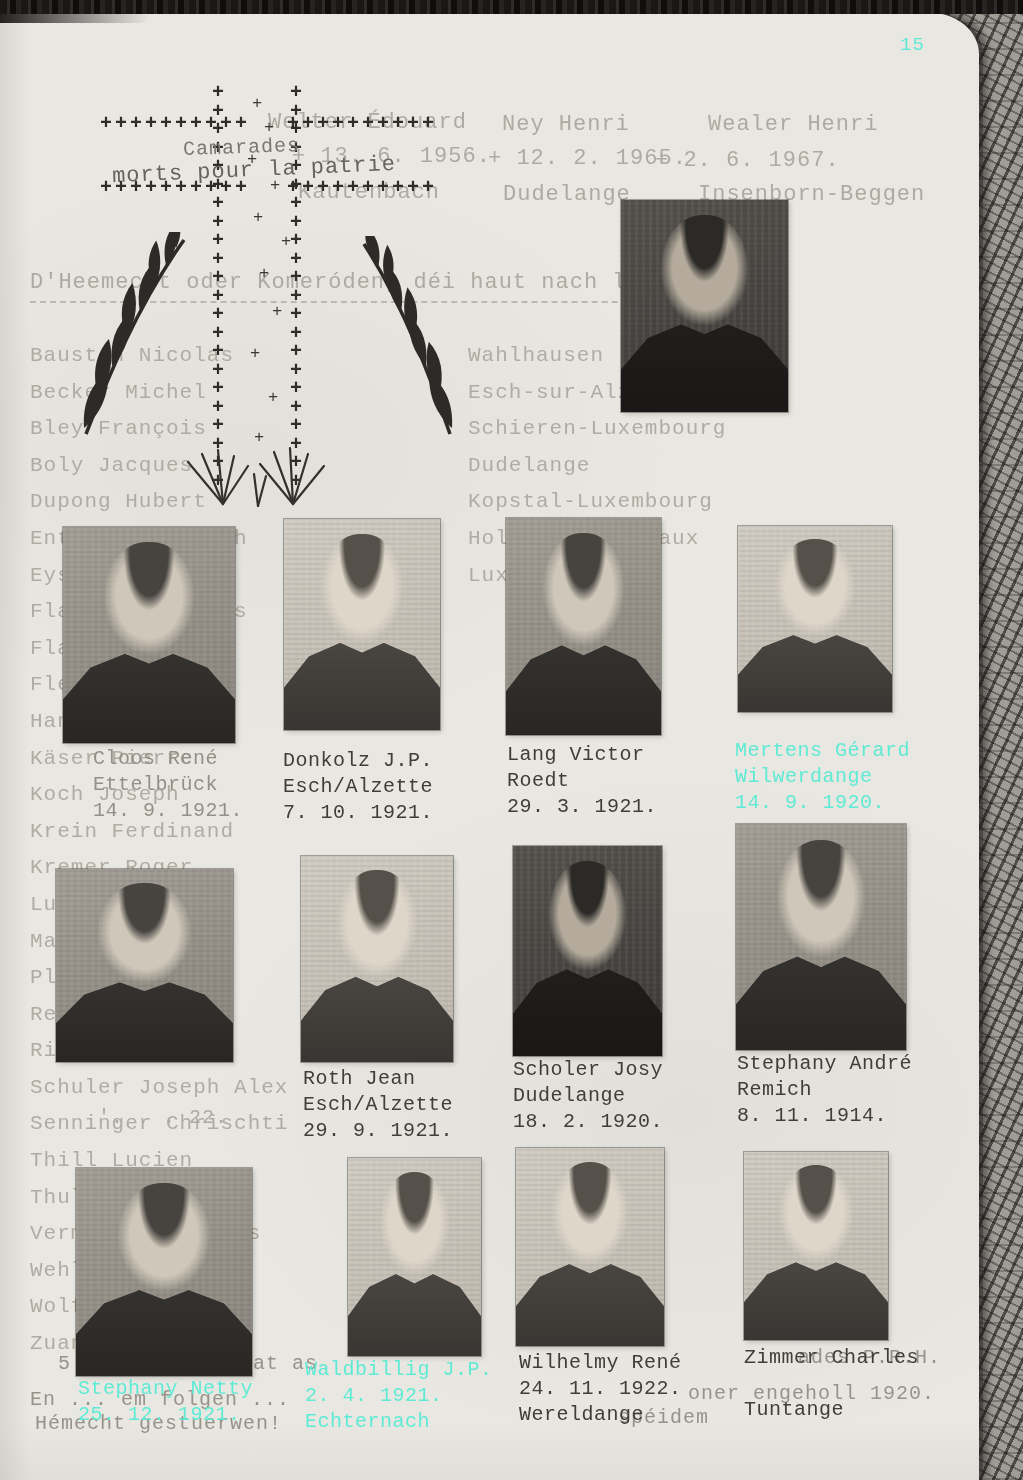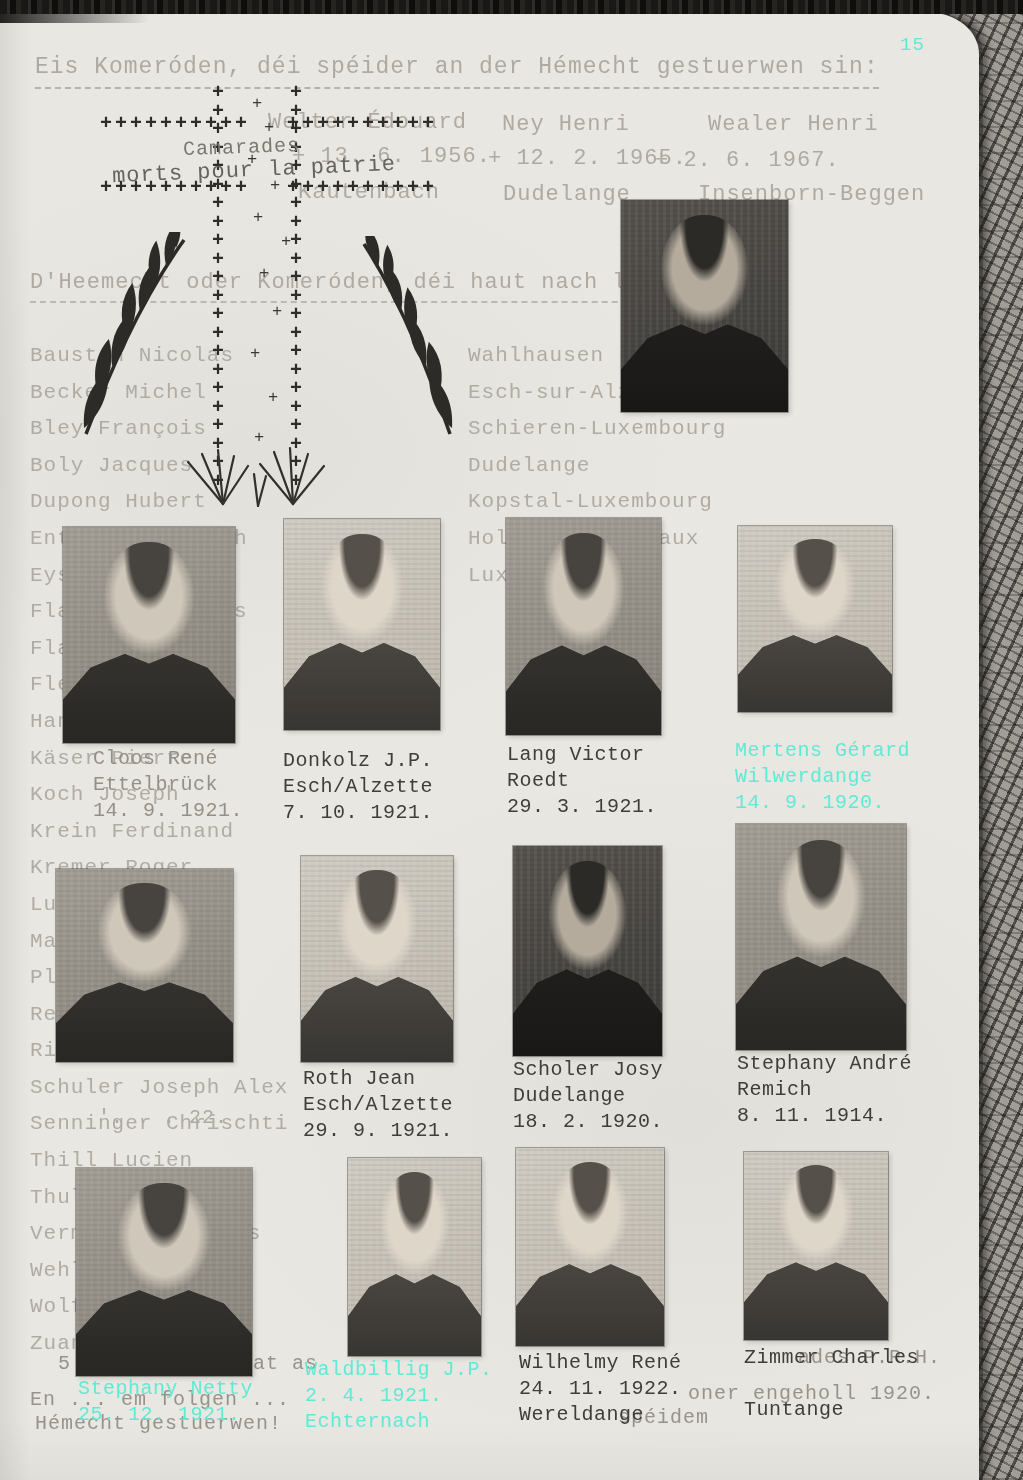--- a/index.html
+++ b/index.html
@@ -68,21 +68,20 @@
   .caption.weak{color:#959087;}
   svg.branch,svg.grass{position:absolute;z-index:3;}
 </style>
 </head>
 <body>
 
 <div class="stage">
   <div class="binding"></div>
   <div class="paper"></div>
 
-  <span class="abs ghost ghost-title" style="left:35px;top:54px">Eis Komeróden, déi spéider an der Hémecht gestuerwen sin:</span>
   <span class="abs ghost" style="left:900px;top:34px;font-size:19px;color:#5eead4">15</span>
   <span class="abs ghost ghost-sub" style="left:30px;top:270px">D'Heemecht oder Komeróden, déi haut nach liewen</span>
 
   <span class="abs ghost ghost-hdr" style="left:268px;top:110px">Welter Édouard</span>
   <span class="abs ghost ghost-hdr" style="left:502px;top:112px">Ney Henri</span>
   <span class="abs ghost ghost-hdr" style="left:708px;top:112px">Wealer Henri</span>
   <span class="abs ghost ghost-hdr" style="left:292px;top:144px">+ 13. 6. 1956.</span>
   <span class="abs ghost ghost-hdr" style="left:488px;top:146px">+ 12. 2. 1965.</span>
   <span class="abs ghost ghost-hdr" style="left:655px;top:148px">+ 2. 6. 1967.</span>
   <span class="abs ghost ghost-hdr" style="left:298px;top:180px">Kautenbach</span>

